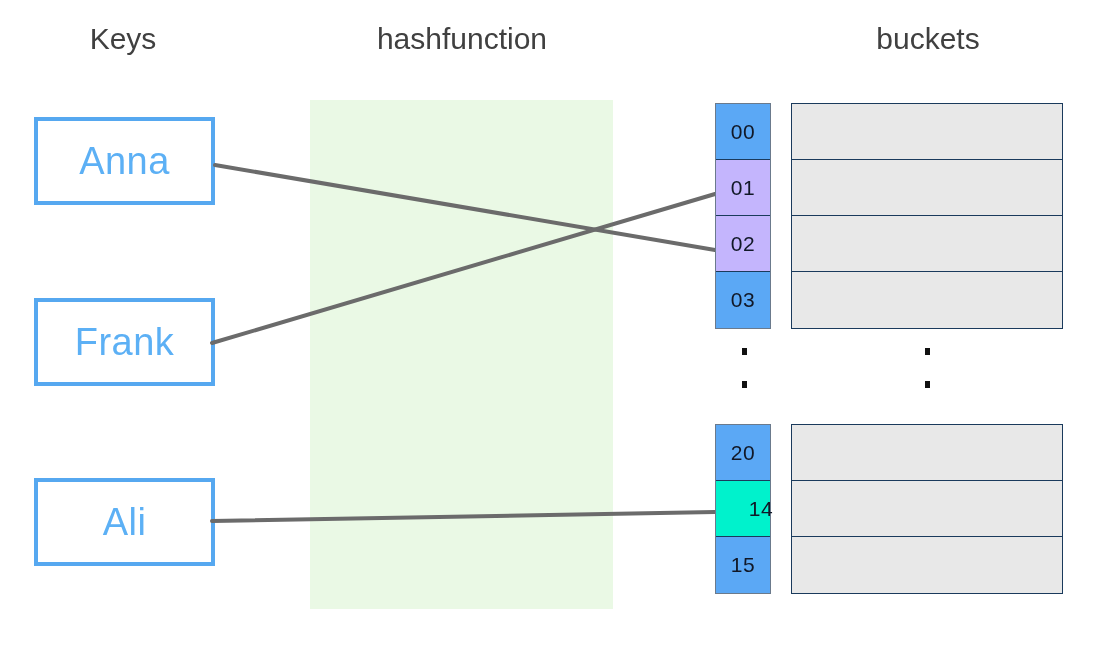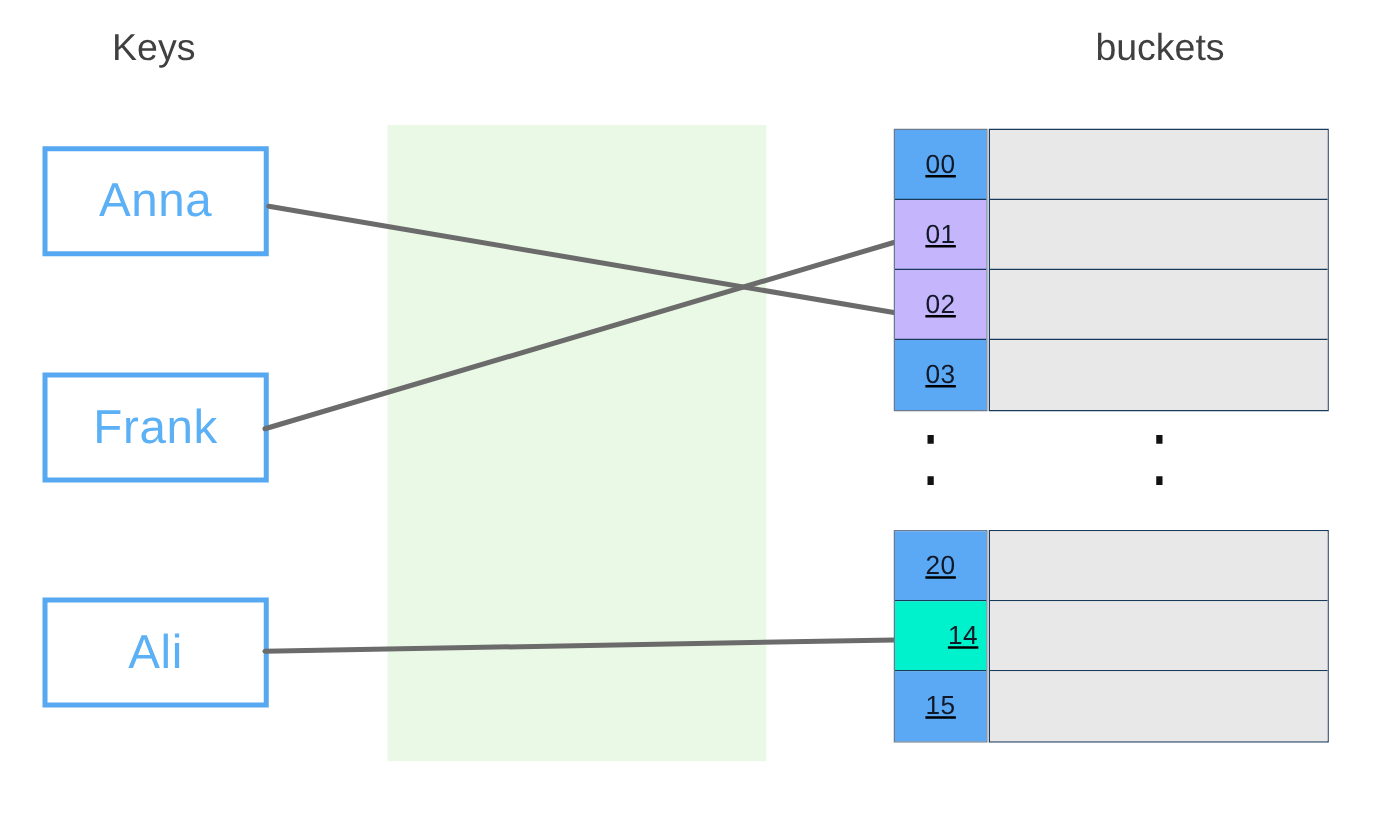--- a/index.html
+++ b/index.html
@@ -67,24 +67,23 @@
     top: 0;
     width: 1108px;
     height: 650px;
     pointer-events: none;
   }
 
   
   .index-col {
     position: absolute;
     left: 715px;
-    width: 75px;
+    width: 56px;
     box-sizing: border-box;
     border: 1px solid #6b7a8c;
-    text-decoration: underline;
   }
   .index-cell {
     box-sizing: border-box;
     height: 56px;
     border-bottom: 1px solid #1a3a5c;
     display: flex;
     align-items: center;
     justify-content: center;
     font-size: 21px;
     font-weight: 400;
@@ -127,20 +126,21 @@
   }
 </style>
 </head>
 <body>
 
 <div id="canvas">
 
   <div id="hash-band"></div>
 
   <div class="col-header" id="hdr-keys" style="left: 123px; top: 22px;">Keys</div>
+  <div class="col-header" id="hdr-hash" style="left: 462px; top: 22px;">hashfunction</div>
   <div class="col-header" id="hdr-bucket" style="left: 928px; top: 22px;">buckets</div>
 
   <div class="key-box" id="key-0" style="top: 117px;">
     <span class="key-label">Anna</span>
   </div>
   <div class="key-box" id="key-1" style="top: 298px;">
     <span class="key-label">Frank</span>
   </div>
   <div class="key-box" id="key-2" style="top: 478px;">
     <span class="key-label">Ali</span>

